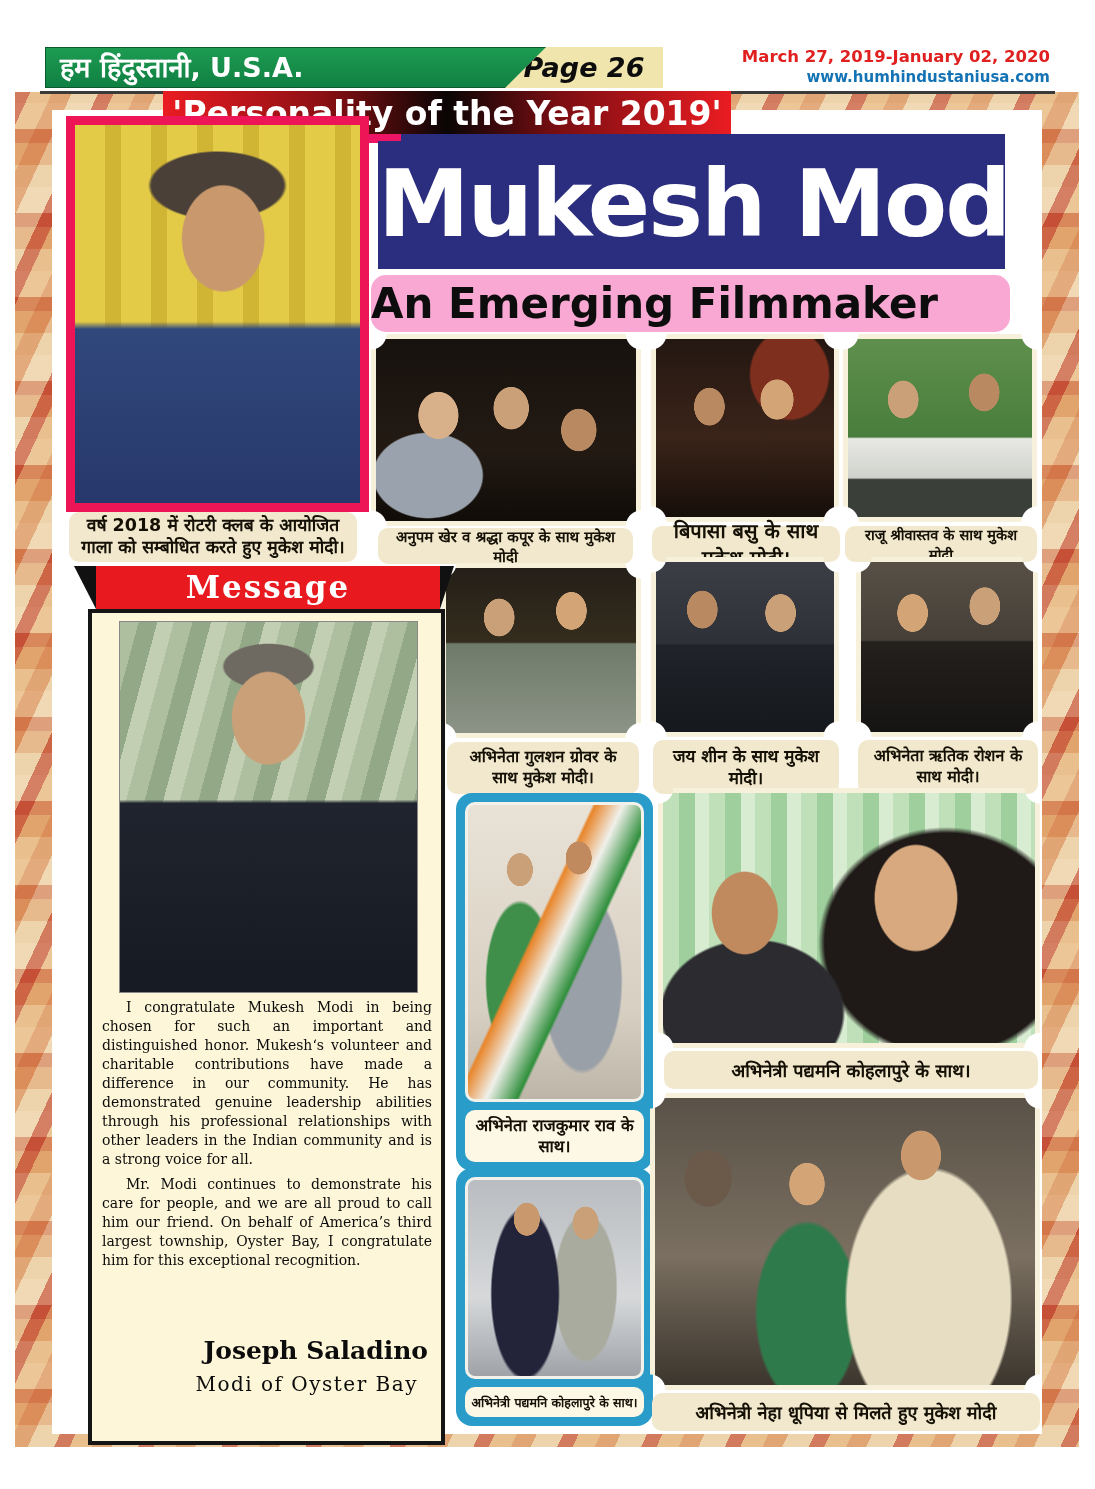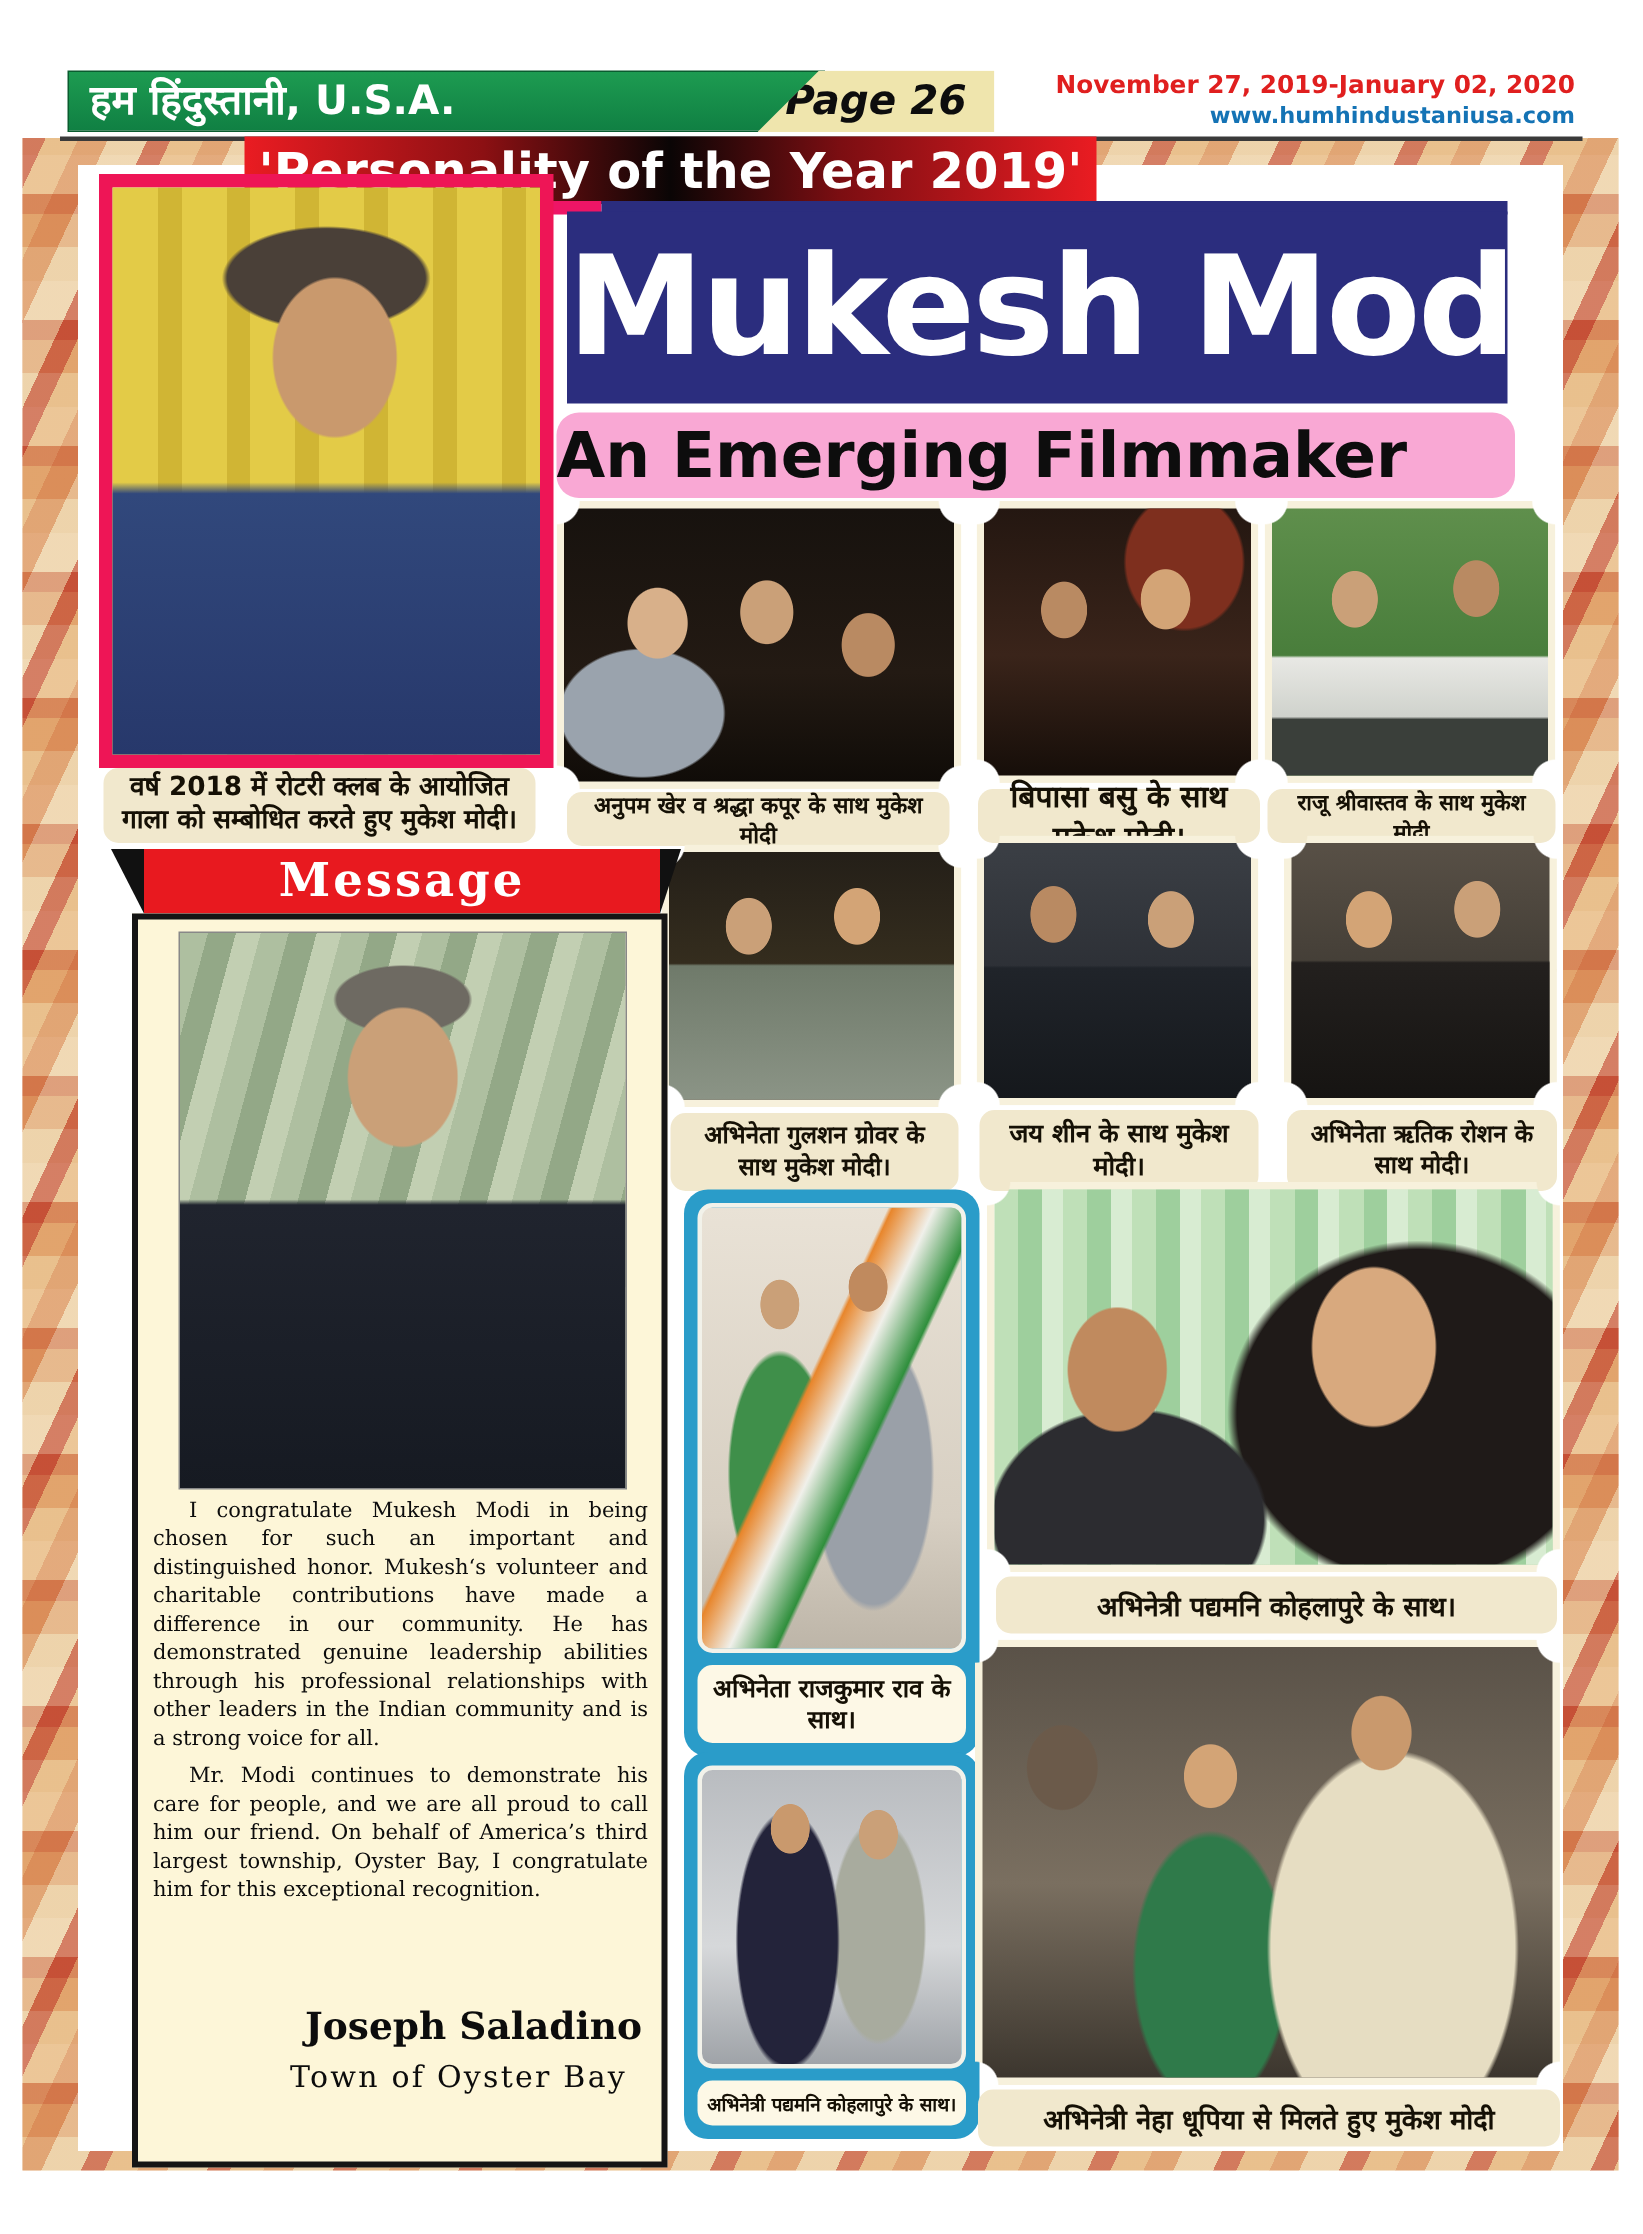--- a/index.html
+++ b/index.html
@@ -232,21 +232,21 @@
 </style>
 </head>
 <body>
 
 <div class="abs frame"></div>
 <div class="abs frame-inner"></div>
 
 <div class="abs paper-banner">हम हिंदुस्तानी, U.S.A.</div>
 <div class="abs page-tab">Page 26</div>
 <div class="abs date-block">
-  <div class="date-line">November 27, 2019-January 02, 2020</div>
+  <div class="date-line">March 27, 2019-January 02, 2020</div>
   <div class="site-line">www.humhindustaniusa.com</div>
 </div>
 <div class="abs header-rule"></div>
 
 <div class="abs pers-banner">'Personality of the Year 2019'</div>
 <div class="abs pink-strip"></div>
 <div class="abs navy-strip"></div>
 
 <div class="abs title-navy">Mukesh Modi</div>
 <div class="abs title-yellow">An Emerging Filmmaker</div>
@@ -302,14 +302,14 @@
 
 <div class="abs msg-banner">Message</div>
 <div class="abs msg-box"></div>
 <div class="abs msg-photo ph-saladino"></div>
 <div class="abs msg-text">
   <p>I congratulate Mukesh Modi in being chosen for such an important and distinguished honor. Mukesh‘s volunteer and charitable contributions have made a difference in our community.  He has demonstrated genuine leadership abilities through his professional relationships with other leaders in the Indian community and is a strong voice for all.</p>
   <p>Mr. Modi continues to demonstrate his care for people, and we are all proud to call him our friend. On behalf of America’s third largest township, Oyster Bay, I congratulate him for this exceptional recognition.</p>
 </div>
 <div class="abs sig-name">Joseph Saladino</div>
 <div class="abs sig-title">
-  <div>Town of Oyster Bay</div>
+  <div>Modi of Oyster Bay</div>
 </div>
 
 </body></html>

